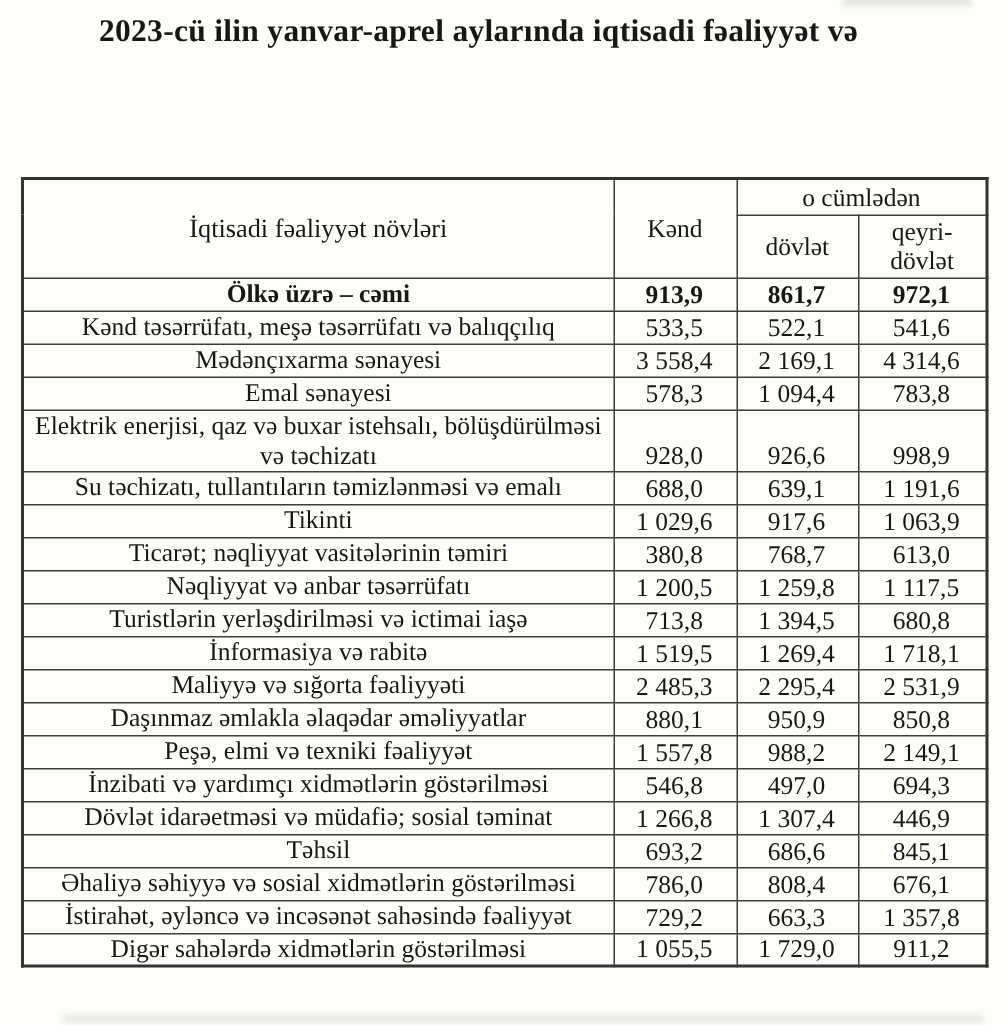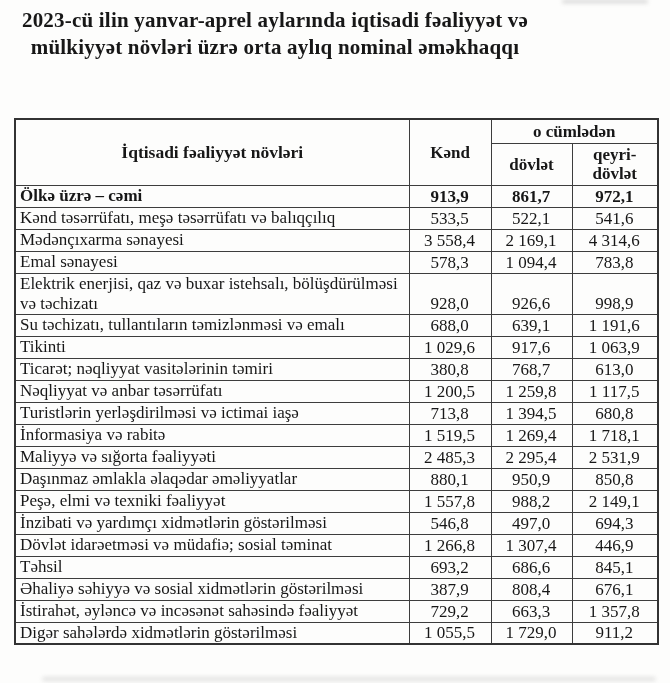--- a/index.html
+++ b/index.html
@@ -5,21 +5,21 @@
   html,body{margin:0;padding:0;}
   body{
     width:670px;height:683px;
     background:#fdfdfc;
     font-family:"Liberation Serif","DejaVu Serif",serif;
     color:#171717;
     position:relative;
     overflow:hidden;
     -webkit-font-smoothing:antialiased;
   }
-  .page{width:550px;height:683px;position:relative;}
+  .page{width:550px;height:683px;position:relative;padding-left:44px;}
 
   
   .title-block{
     padding-top:7px;
     text-align:center;
   }
   .title-line{
     font-size:21px;
     font-weight:bold;
     line-height:27px;
@@ -47,32 +47,32 @@
 
   table.stats th, table.stats td{
     border:1px solid #3d3d3d;
     padding:0 4px;
     box-sizing:border-box;
   }
   table.stats{border:2px solid #333;}
 
   thead th{
     text-align:center;
-    font-weight:bold;
+    font-weight:normal;
     vertical-align:middle;
     line-height:19px;
     padding:2px 3px;
   }
   thead .h-activity{font-size:17.5px;}
   thead .h-including{height:24px;}
   thead .h-sub{height:42px;}
 
   tbody td{height:22px; line-height:20px;}
   tbody td.label{
-    text-align:left;
+    text-align:center;
     vertical-align:middle;
     padding-left:4px;
     white-space:normal;
   }
   tbody td.num{
     text-align:center;
     vertical-align:bottom;
     padding-right:5px;
     font-variant-numeric:tabular-nums;
   }
@@ -90,21 +90,20 @@
 </style>
 </head>
 <body>
 
 <div class="page">
 
   <div class="smudge top"></div>
 
   <div class="title-block">
     <div class="title-line">2023-cü ilin yanvar-aprel aylarında iqtisadi fəaliyyət və</div>
-    <div class="title-line">mülkiyyət növləri üzrə orta aylıq nominal əməkhaqqı</div>
   </div>
 
   <table class="stats">
     <colgroup>
       <col class="c-act">
         <col class="c-tot">
         <col class="c-st">
         <col class="c-ns">
     </colgroup>
     <thead>
@@ -216,21 +215,21 @@
           <td class="num">446,9</td>
         </tr>
         <tr>
           <td class="label">Təhsil</td>
           <td class="num">693,2</td>
           <td class="num">686,6</td>
           <td class="num">845,1</td>
         </tr>
         <tr>
           <td class="label">Əhaliyə səhiyyə və sosial xidmətlərin göstərilməsi</td>
-          <td class="num">387,9</td>
+          <td class="num">786,0</td>
           <td class="num">808,4</td>
           <td class="num">676,1</td>
         </tr>
         <tr>
           <td class="label">İstirahət, əyləncə və incəsənət sahəsində fəaliyyət</td>
           <td class="num">729,2</td>
           <td class="num">663,3</td>
           <td class="num">1 357,8</td>
         </tr>
         <tr>

